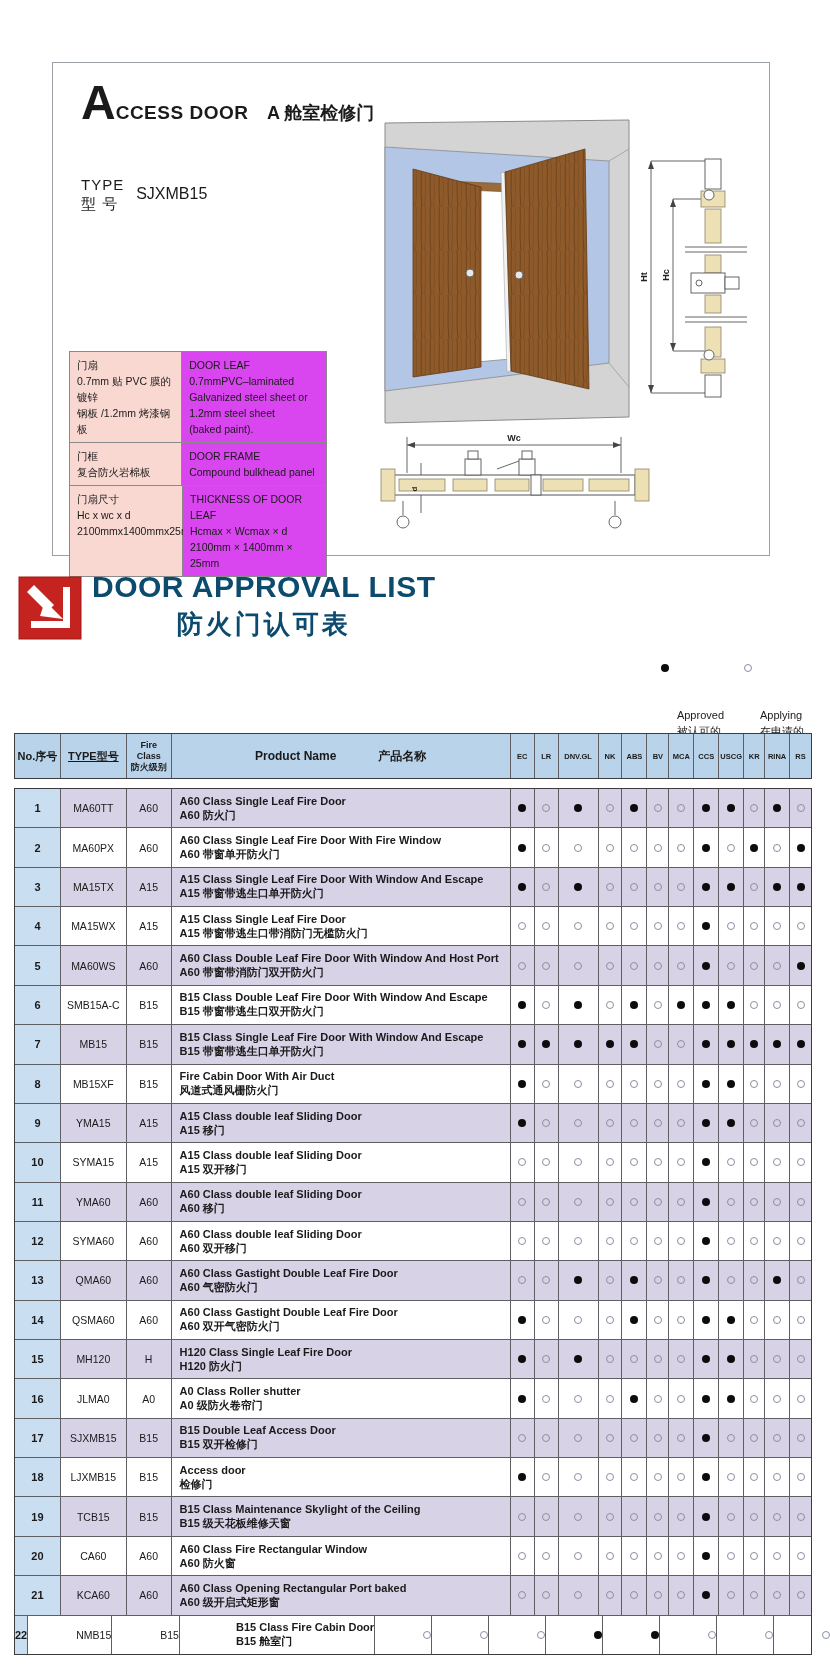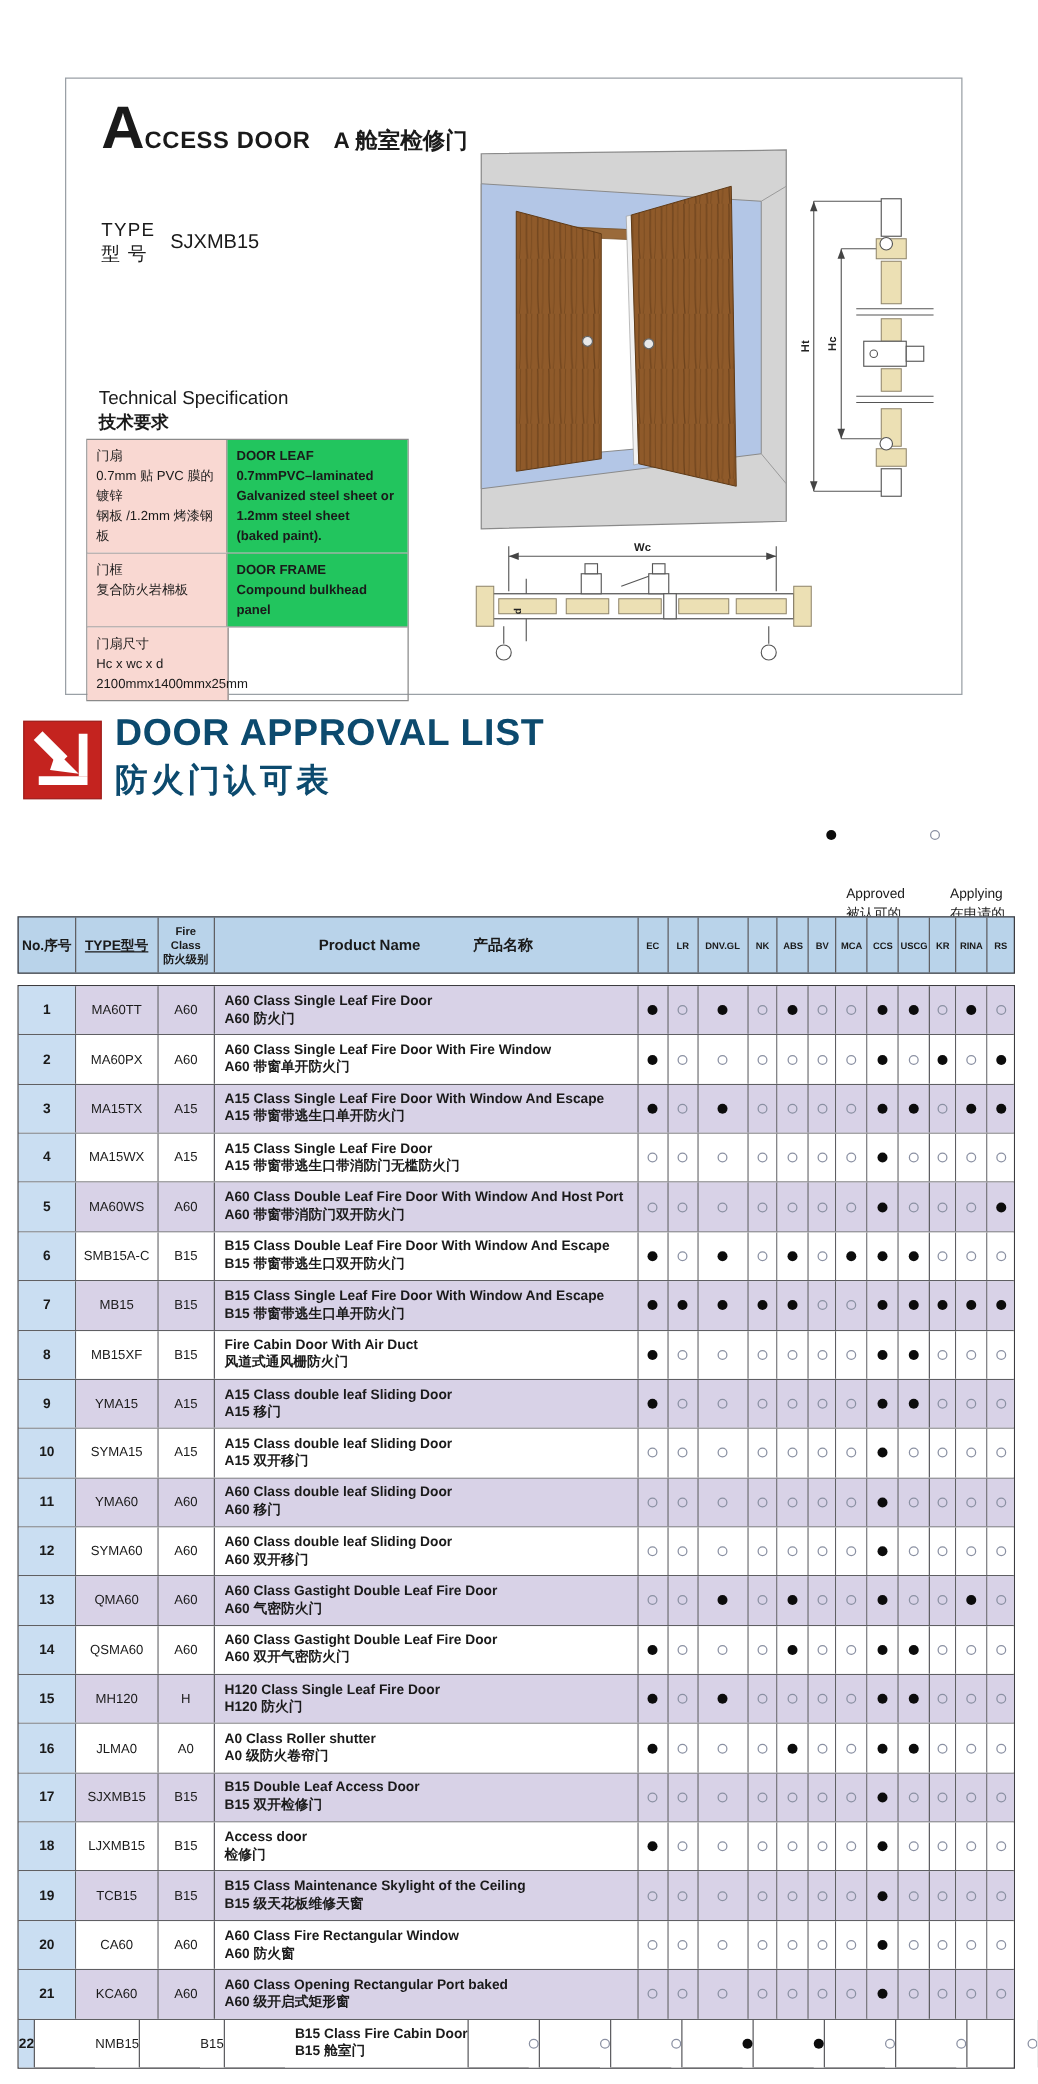--- a/index.html
+++ b/index.html
@@ -24,32 +24,32 @@
   .type-labels{font-size:15px;line-height:19px;letter-spacing:1px;}
   .type-value{font-size:16px;}
   .spec-title{position:absolute;left:26px;top:246px;font-size:15px;line-height:19px;}
   .spec-title .cn{font-weight:bold;font-size:14px;}
 
   .spec-table{position:absolute;left:16px;top:288px;width:258px;border:1px solid #8a8a8a;box-sizing:border-box;}
   .spec-row{display:flex;border-bottom:1px solid #8a8a8a;}
   .spec-row:last-child{border-bottom:none;}
   .spec-cell{box-sizing:border-box;padding:5px 7px;font-size:10.5px;line-height:16px;}
   .spec-cn{width:113px;background:#f9d8d2;border-right:1px solid #8a8a8a;}
-  .spec-en{width:145px;background:#22c55e;font-weight:bold;}
+  .spec-en{width:145px;background:#d946ef;}
   .pre{white-space:pre-line;}
 
   .door-svg{position:absolute;left:330px;top:56px;}
   .v-svg{position:absolute;left:586px;top:92px;}
   .h-svg{position:absolute;left:324px;top:366px;}
 
   
   .approval-logo{position:absolute;left:18px;top:576px;}
   .approval-titles{position:absolute;left:92px;top:570px;color:#0c4a6e;}
   .approval-title-en{font-size:30px;font-weight:bold;letter-spacing:.5px;}
-  .approval-title-cn{font-size:26px;font-weight:bold;margin-top:3px;letter-spacing:3px;}
+  .approval-title-cn{font-size:26px;font-weight:bold;margin-top:3px;letter-spacing:3px;text-align:center;}
 
   
   .legend{position:absolute;top:660px;right:26px;display:flex;gap:20px;}
   .legend-item{display:flex;gap:8px;}
   .legend-text{font-size:11px;line-height:16px;margin-top:47px;}
   .legend .dot{margin-top:4px;}
 
   
   .thead{position:absolute;left:14px;top:733px;width:798px;height:46px;background:#b9d3ea;
          display:flex;align-items:stretch;border:1px solid #3c3c40;box-sizing:border-box;}
@@ -96,24 +96,20 @@
     </div>
 
     <div class="type-block">
       <div class="type-labels">
         <div>TYPE</div>
         <div>型  号</div>
       </div>
       <div class="type-value">SJXMB15</div>
     </div>
 
-    <div class="spec-title">
-      <div>Technical Specification</div>
-      <div class="cn">技术要求</div>
-    </div>
 
     <div class="spec-table">
         <div class="spec-row">
           <div class="spec-cell spec-cn pre">门扇
 0.7mm 贴 PVC 膜的镀锌
 钢板 /1.2mm 烤漆钢板</div>
           <div class="spec-cell spec-en pre">DOOR LEAF
 0.7mmPVC–laminated
 Galvanized steel sheet or
 1.2mm steel sheet
@@ -122,20 +118,23 @@
         <div class="spec-row">
           <div class="spec-cell spec-cn pre">门框
 复合防火岩棉板</div>
           <div class="spec-cell spec-en pre">DOOR FRAME
 Compound bulkhead panel</div>
         </div>
         <div class="spec-row">
           <div class="spec-cell spec-cn pre">门扇尺寸
 Hc x wc x d
 2100mmx1400mmx25mm</div>
+          <div class="spec-cell spec-en pre">THICKNESS OF DOOR LEAF
+Hcmax × Wcmax × d
+2100mm × 1400mm × 25mm</div>
         </div>
       </div>
 
     <svg class="door-svg" width="250" height="306" viewBox="0 0 250 306">
       <defs>
         <pattern id="wood" width="9" height="44" patternUnits="userSpaceOnUse">
           <rect width="9" height="44" fill="#8f5a2a"></rect>
           <path d="M2,0 C3,12 1,24 3,44" stroke="#6d431d" stroke-width="1" fill="none"></path>
           <path d="M6.5,0 C5.5,16 7.5,28 5.5,44" stroke="#7a4c21" stroke-width="0.8" fill="none"></path>
         </pattern>

